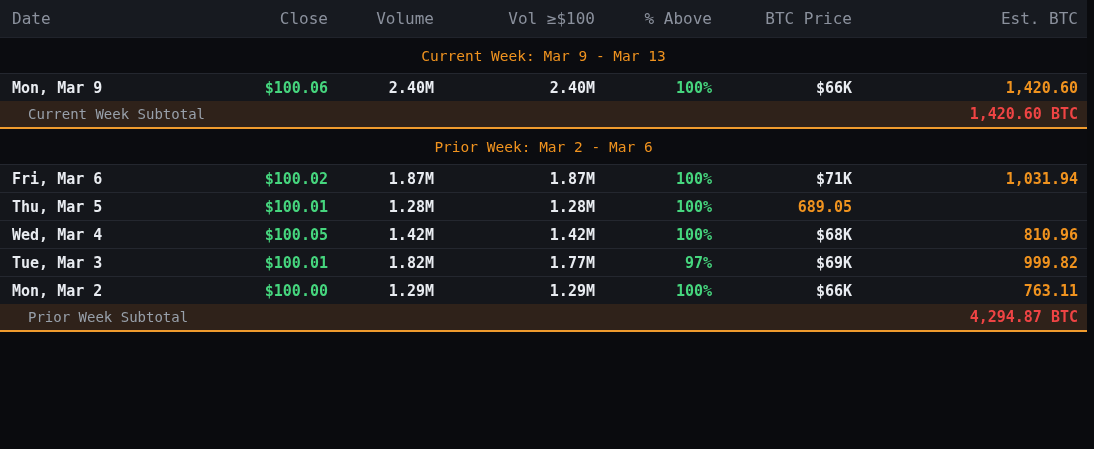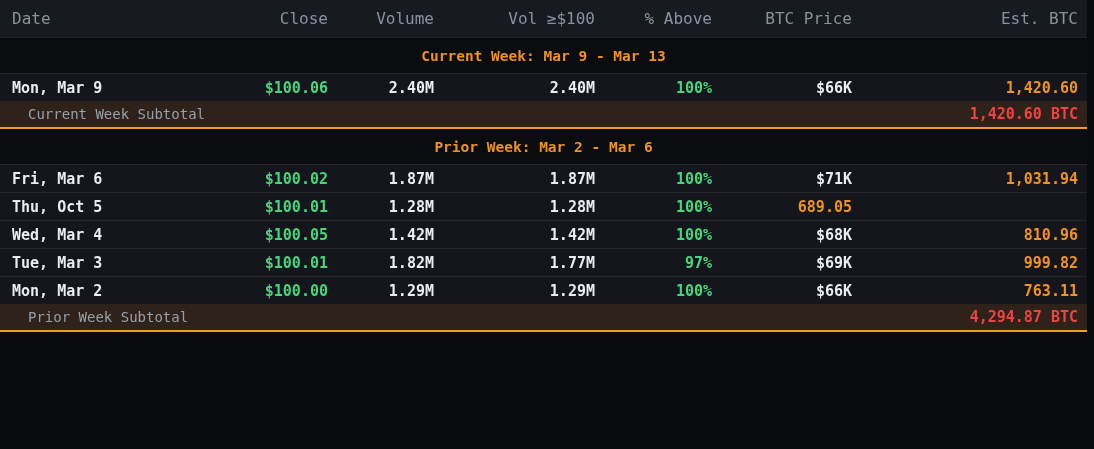--- a/index.html
+++ b/index.html
@@ -32,21 +32,21 @@
     border-bottom: 1px solid #20232b;
   }
   .section-title-row {
     height: 35px;
     background: #0b0c10;
     display: flex;
     align-items: center;
     justify-content: center;
     color: #f0931f;
     font-size: 14.5px;
-    font-weight: 700;
+    font-weight: 400;
   }
   .data-row {
     height: 28px;
     background: #14161b;
     color: #e9ecf1;
     font-size: 15px;
     font-weight: 700;
     border-top: 1px solid #24272f;
   }
   .data-row .c-green  { color: #46d67e; }
@@ -108,21 +108,21 @@
       <div class="row data-row">
         <div class="cell left">Fri, Mar 6</div>
         <div class="cell right c-green">$100.02</div>
         <div class="cell right">1.87M</div>
         <div class="cell right">1.87M</div>
         <div class="cell right c-green">100%</div>
         <div class="cell right">$71K</div>
         <div class="cell right c-orange">1,031.94</div>
       </div>
       <div class="row data-row">
-        <div class="cell left">Thu, Oct 5</div>
+        <div class="cell left">Thu, Mar 5</div>
         <div class="cell right c-green">$100.01</div>
         <div class="cell right">1.28M</div>
         <div class="cell right">1.28M</div>
         <div class="cell right c-green">100%</div>
         <div class="cell right c-orange">689.05</div>
       </div>
       <div class="row data-row">
         <div class="cell left">Wed, Mar 4</div>
         <div class="cell right c-green">$100.05</div>
         <div class="cell right">1.42M</div>

